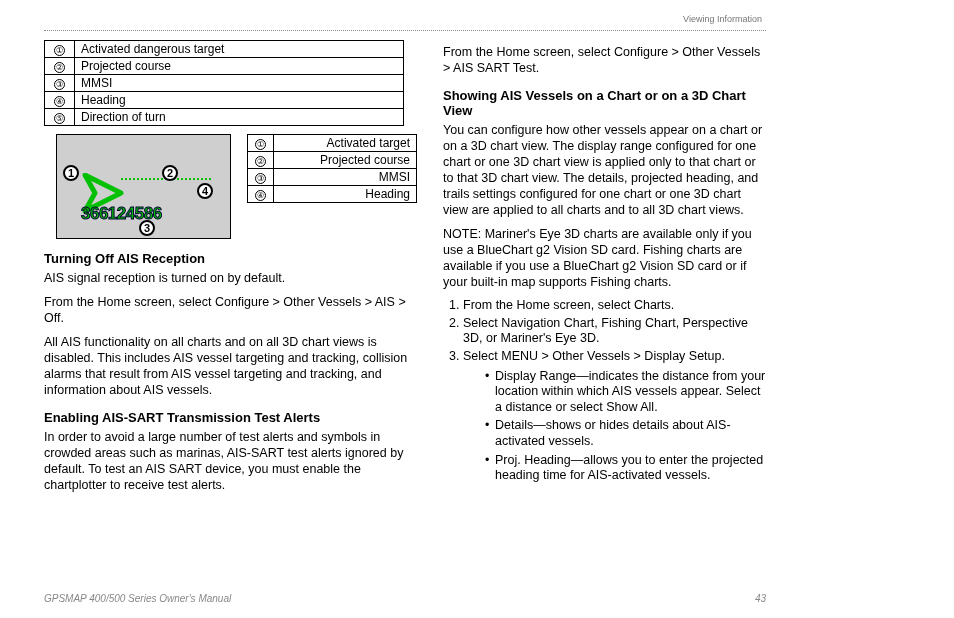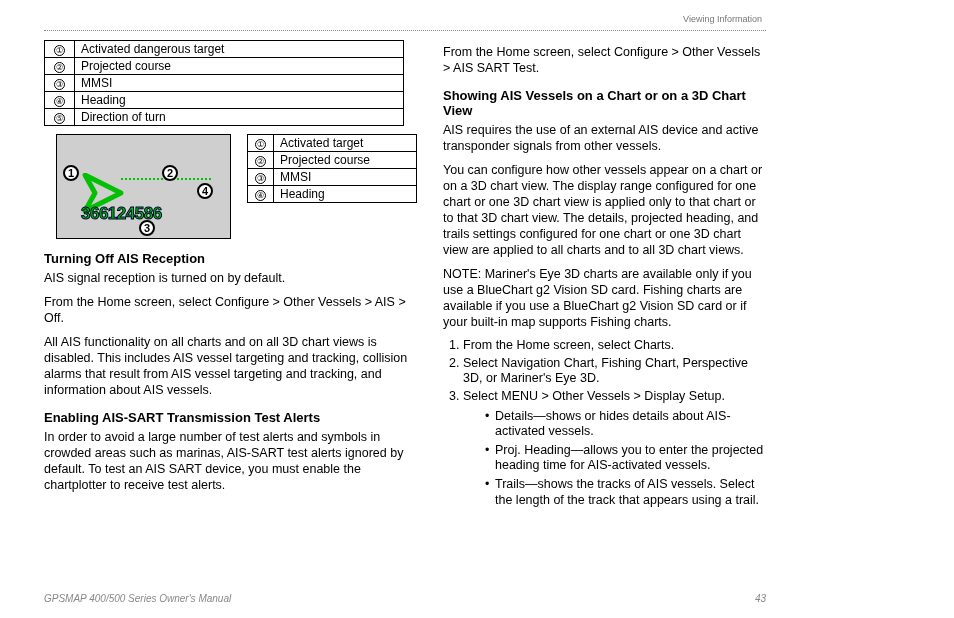--- a/index.html
+++ b/index.html
@@ -10,21 +10,21 @@
   .cols { display: flex; gap: 26px; margin-top: 16px; }
   .col { flex: 1 1 0; }
   .keytable { border-collapse: collapse; width: 360px; margin-bottom: 8px; }
   .keytable td { border: 1px solid #000; font-size: 12px; padding: 1px 6px; vertical-align: middle; }
   .keytable td.num { width: 30px; text-align: center; }
   .circ { display: inline-block; width: 11px; height: 11px; border: 1px solid #000; border-radius: 50%; font-size: 8px; line-height: 10px; text-align: center; font-family: Arial; }
   p.body { font-size: 12.5px; line-height: 1.28; margin: 4px 0 8px 0; }
   .figrow { display: flex; align-items: flex-start; gap: 16px; margin: 6px 0 0 12px; }
   .figimg { width: 175px; height: 105px; border: 1px solid #000; position: relative; background: #cfcfcf; flex: 0 0 auto; }
   .smalltable { border-collapse: collapse; width: 170px; }
-  .smalltable td { border: 1px solid #000; font-size: 12px; padding: 1px 6px; }
+  .smalltable td { border: 1px solid #000; font-size: 12px; padding: 1px 6px; text-align: right; }
   .smalltable td.num { width: 26px; text-align: center; }
   .h4 { font-size: 13px; font-weight: bold; margin: 12px 0 2px 0; }
   .indent { margin-left: 22px; }
   ol.steps { list-style: decimal; margin: 4px 0 4px 20px; font-size: 12.5px; }
   ol.steps li { margin: 2px 0; line-height: 1.25; }
   ul.bul { list-style: none; margin: 4px 0 0 22px; font-size: 12.5px; }
   ul.bul li { margin: 2px 0 3px 0; line-height: 1.25; padding-left: 10px; position: relative; }
   ul.bul li::before { content: "•"; position: absolute; left: 0; }
   b { font-weight: normal; }
   .footer { position: absolute; bottom: 14px; left: 44px; right: 36px; display: flex; justify-content: space-between; font-size: 10px; color: #888; font-style: italic; margin-top: 36px; }
@@ -116,35 +116,34 @@
       <div class="h4">Enabling AIS-SART Transmission Test Alerts</div>
       <p class="body">In order to avoid a large number of test alerts and symbols in crowded areas such as marinas, AIS-SART test alerts ignored by default. To test an AIS SART device, you must enable the chartplotter to receive test alerts.</p>
     </div>
 
     <div class="col">
       <p class="body indent">
         <span>From the Home screen, select </span><b>Configure</b><span> &gt; </span><b>Other Vessels</b><span> &gt; </span><b>AIS SART Test</b><span>.</span>
       </p>
 
       <div class="h4">Showing AIS Vessels on a Chart or on a 3D Chart View</div>
-      <p class="body">AIS requires the use of an external AIS device and active transponder signals from other vessels.</p>
       <p class="body">You can configure how other vessels appear on a chart or on a 3D chart view. The display range configured for one chart or one 3D chart view is applied only to that chart or to that 3D chart view. The details, projected heading, and trails settings configured for one chart or one 3D chart view are applied to all charts and to all 3D chart views.</p>
 
       <p class="body">
         <b>NOTE</b><span>: Mariner's Eye 3D charts are available only if you use a BlueChart g2 Vision SD card. Fishing charts are available if you use a BlueChart g2 Vision SD card or if your built-in map supports Fishing charts.</span>
       </p>
 
       <ol class="steps">
         <li><span>From the Home screen, select </span><b>Charts</b><span>.</span></li>
         <li><span>Select </span><b>Navigation Chart</b><span>, </span><b>Fishing Chart</b><span>, </span><b>Perspective 3D</b><span>, or </span><b>Mariner's Eye 3D</b><span>.</span></li>
         <li><span>Select </span><b>MENU</b><span> &gt; </span><b>Other Vessels</b><span> &gt; </span><b>Display Setup</b><span>.</span>
           <ul class="bul">
+            <li><b>Display Range</b><span>—indicates the distance from your location within which AIS vessels appear. Select a distance or select </span><b>Show All</b><span>.</span></li>
             <li><b>Details</b><span>—shows or hides details about AIS-activated vessels.</span></li>
             <li><b>Proj. Heading</b><span>—allows you to enter the projected heading time for AIS-activated vessels.</span></li>
-            <li><b>Trails</b><span>—shows the tracks of AIS vessels. Select the length of the track that appears using a trail.</span></li>
           </ul>
         </li>
       </ol>
     </div>
   </div>
 
   <div class="footer">
     <span>GPSMAP 400/500 Series Owner's Manual</span>
     <span>43</span>
   </div>

